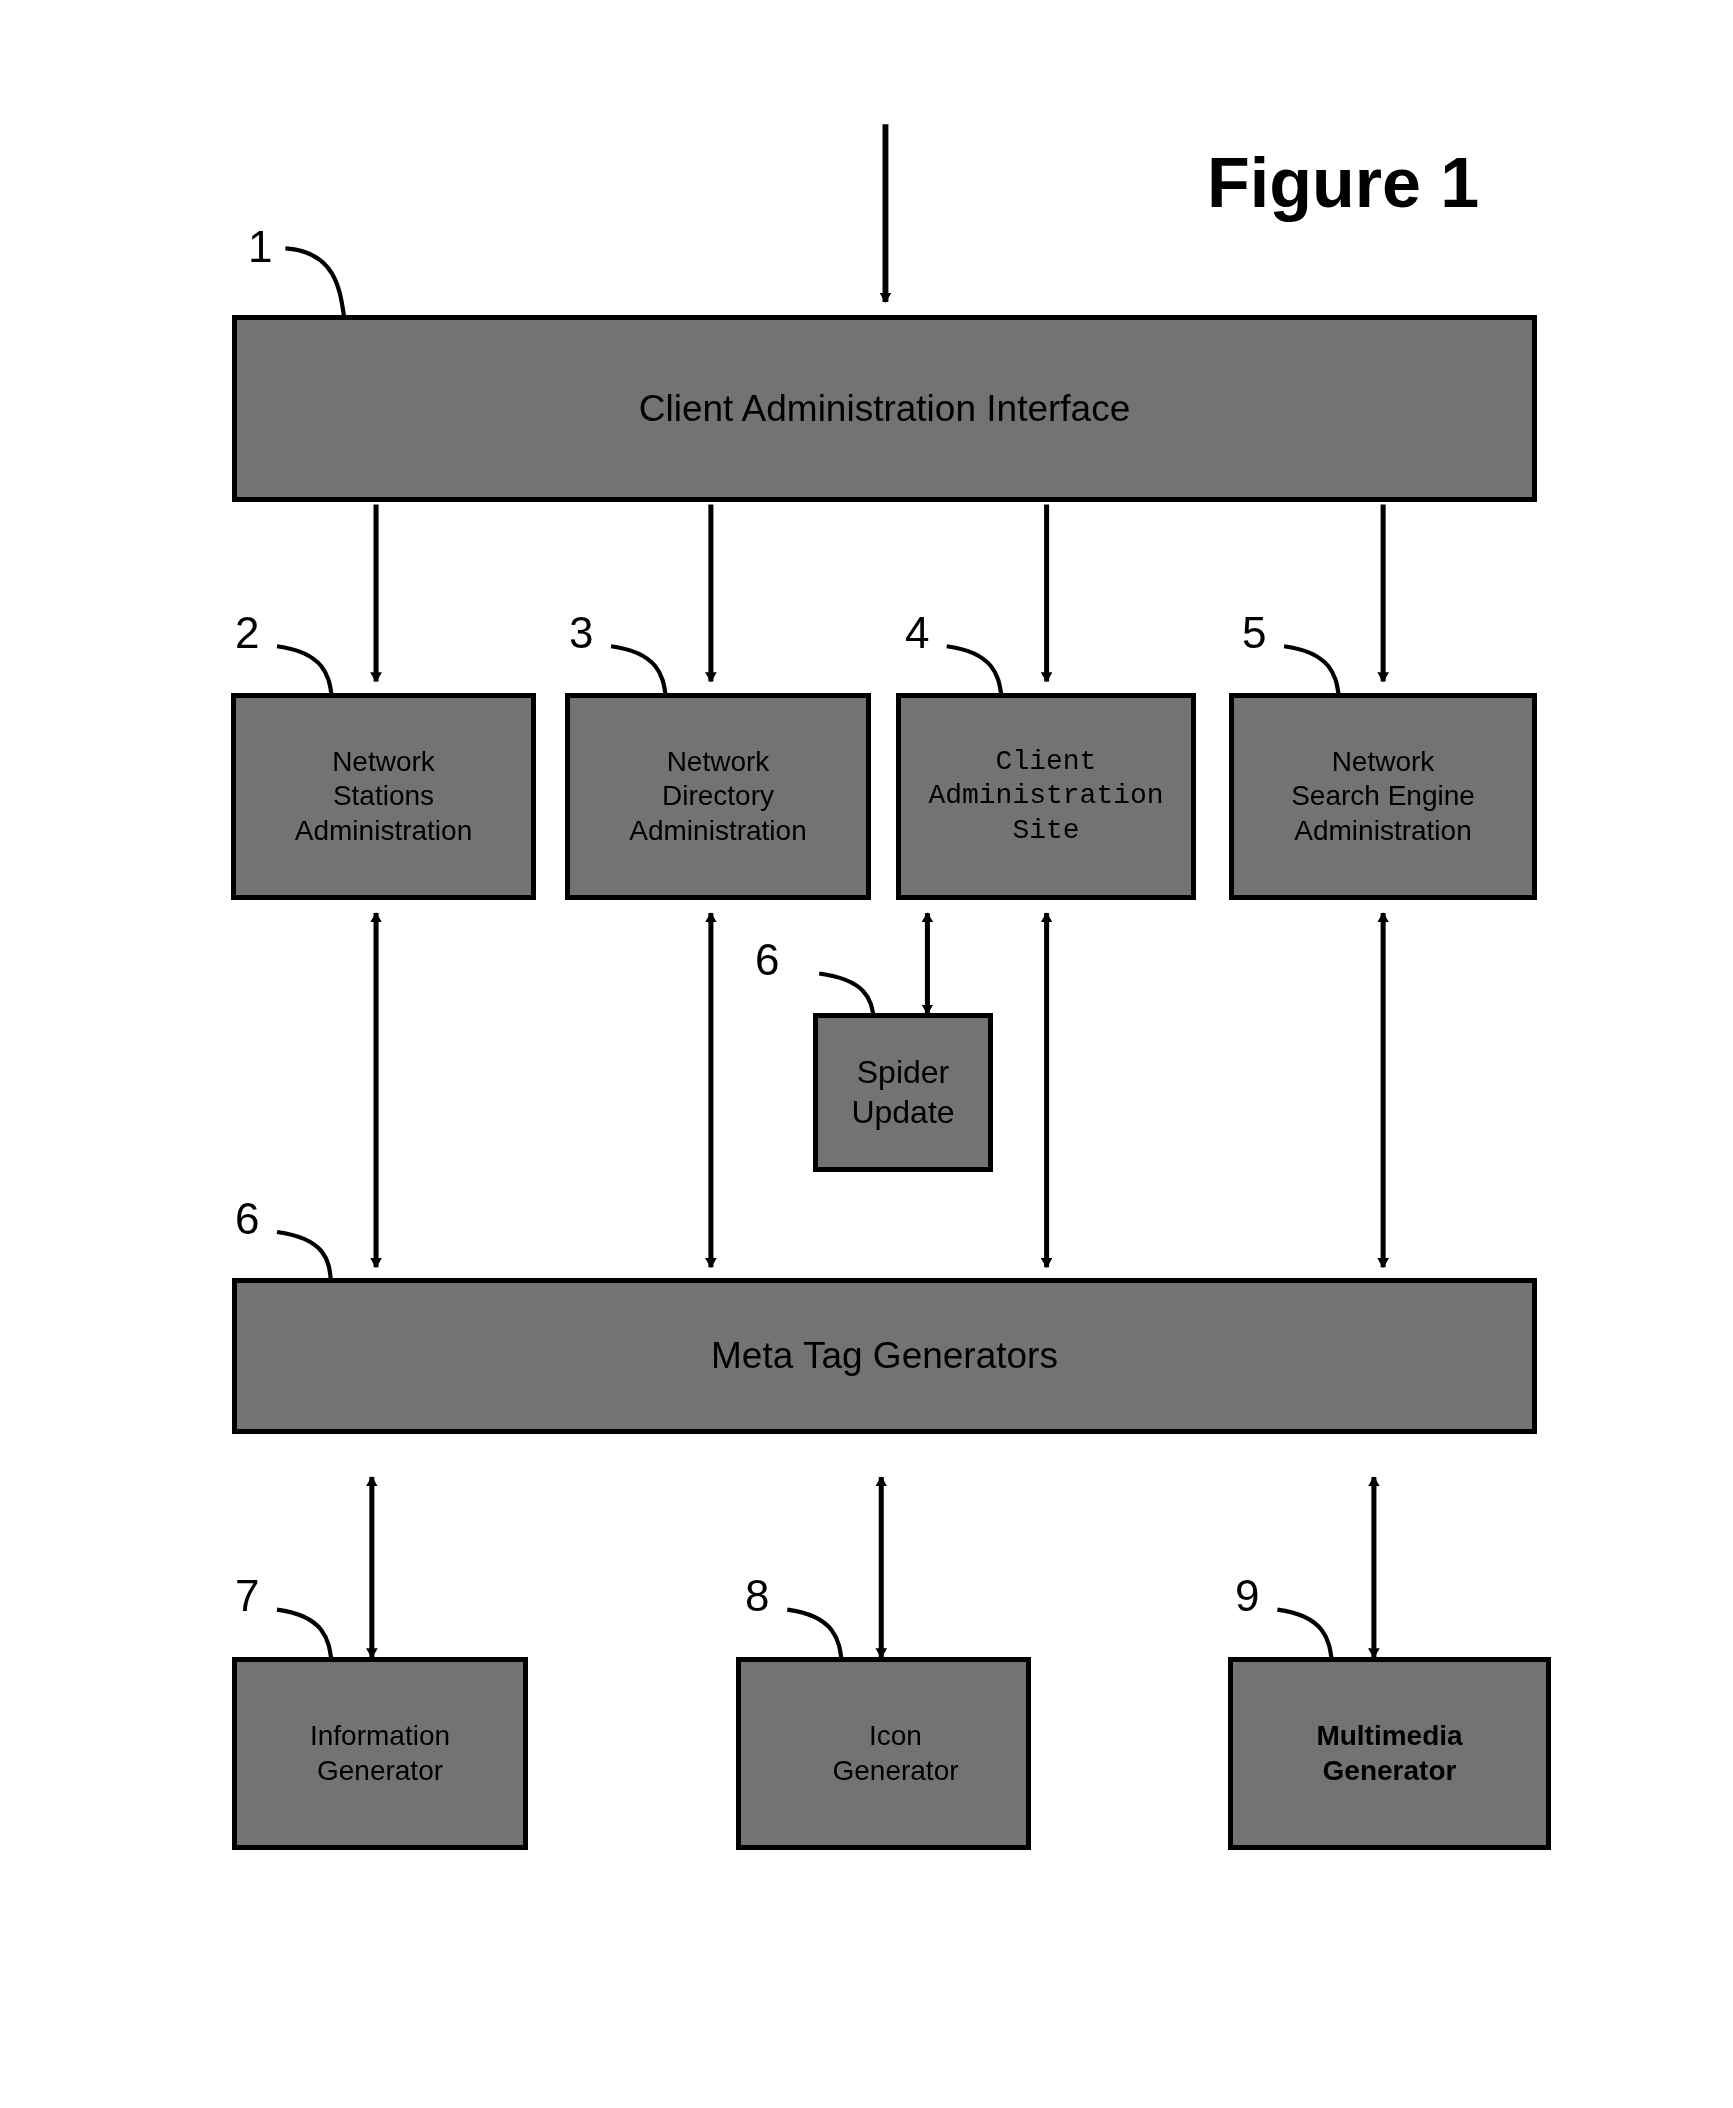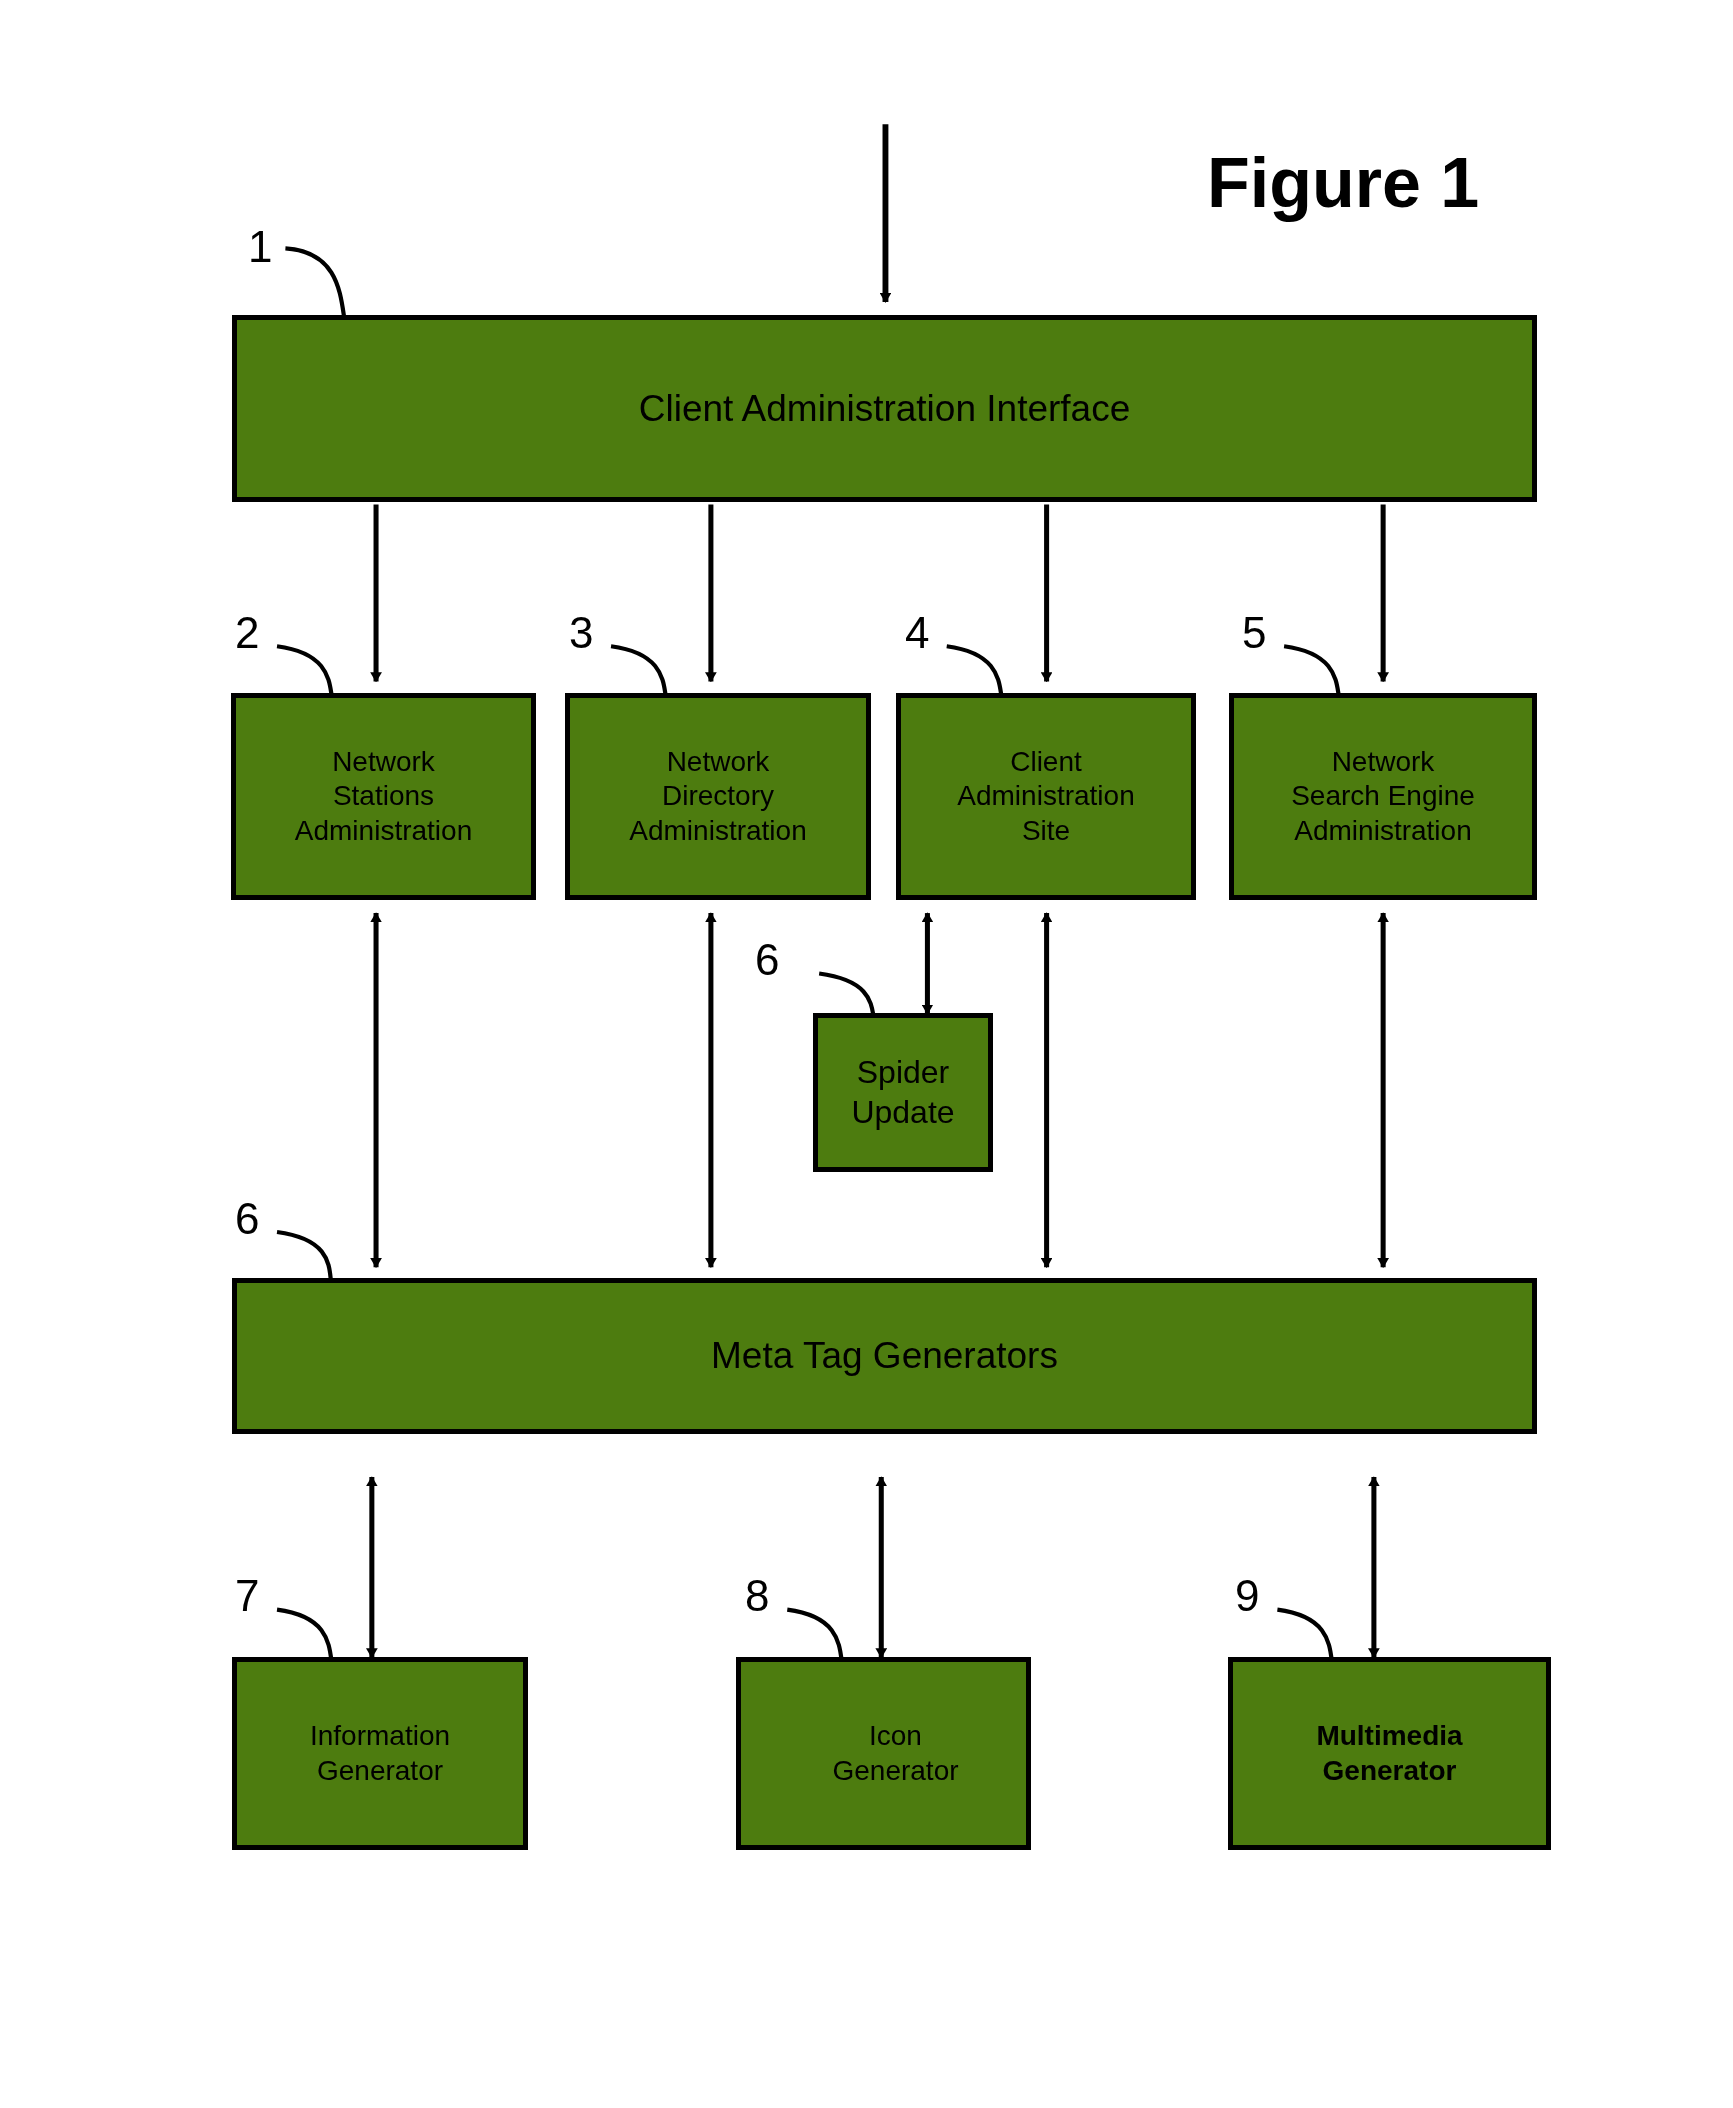--- a/index.html
+++ b/index.html
@@ -25,21 +25,21 @@
     font-size:70px;
     font-weight:700;
     letter-spacing:0px;
     white-space:nowrap;
     text-align:center;
   }
   .node{
     position:absolute;
     box-sizing:border-box;
     border:5px solid #000000;
-    background:#4d7c0f;
+    background:#737373;
     display:flex;
     align-items:center;
     justify-content:center;
     text-align:center;
     line-height:1.22;
   }
   .node .label{
     display:block;
     white-space:pre-line;
     padding:0 3.4px;
@@ -123,21 +123,21 @@
 Stations
 Administration</span>
   </div>
 
   <div class="node node-small" style="left:565px; top:693px; width:306px; height:207px;">
     <span class="label">Network
 Directory
 Administration</span>
   </div>
 
-  <div class="node node-small" style="left:896px; top:693px; width:300px; height:207px;">
+  <div class="node node-small" style="left:896px; top:693px; width:300px; height:207px;font-family:Liberation Mono, monospace;">
     <span class="label">Client
 Administration
 Site</span>
   </div>
 
   <div class="node node-small" style="left:1229px; top:693px; width:308px; height:207px;">
     <span class="label">Network
 Search Engine
 Administration</span>
   </div>

